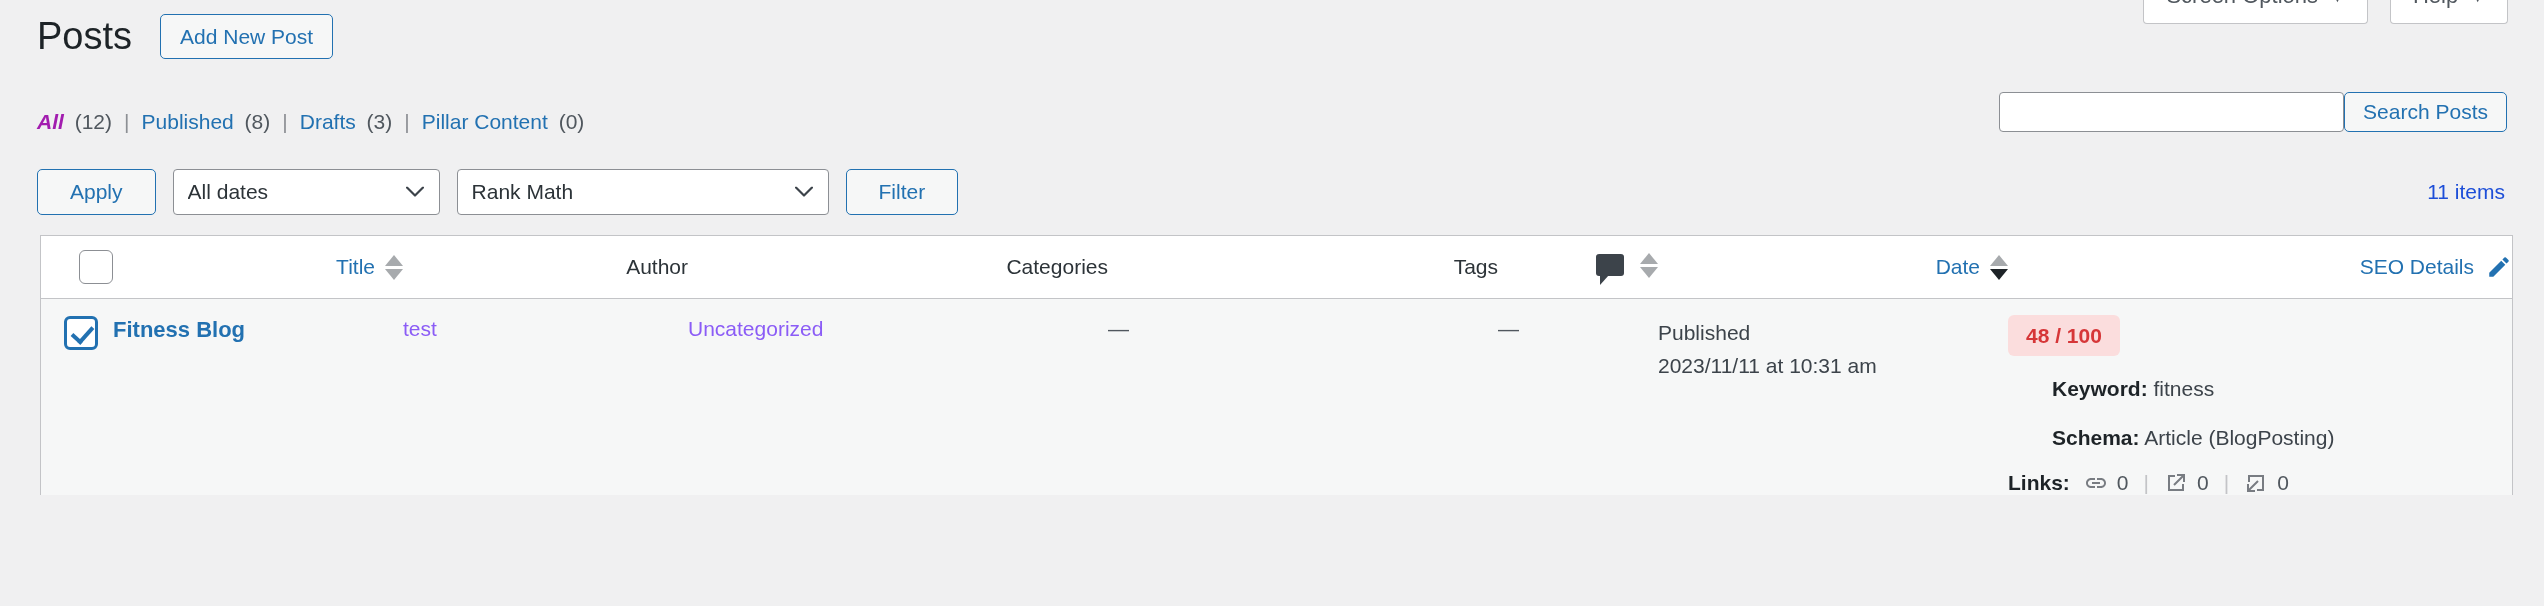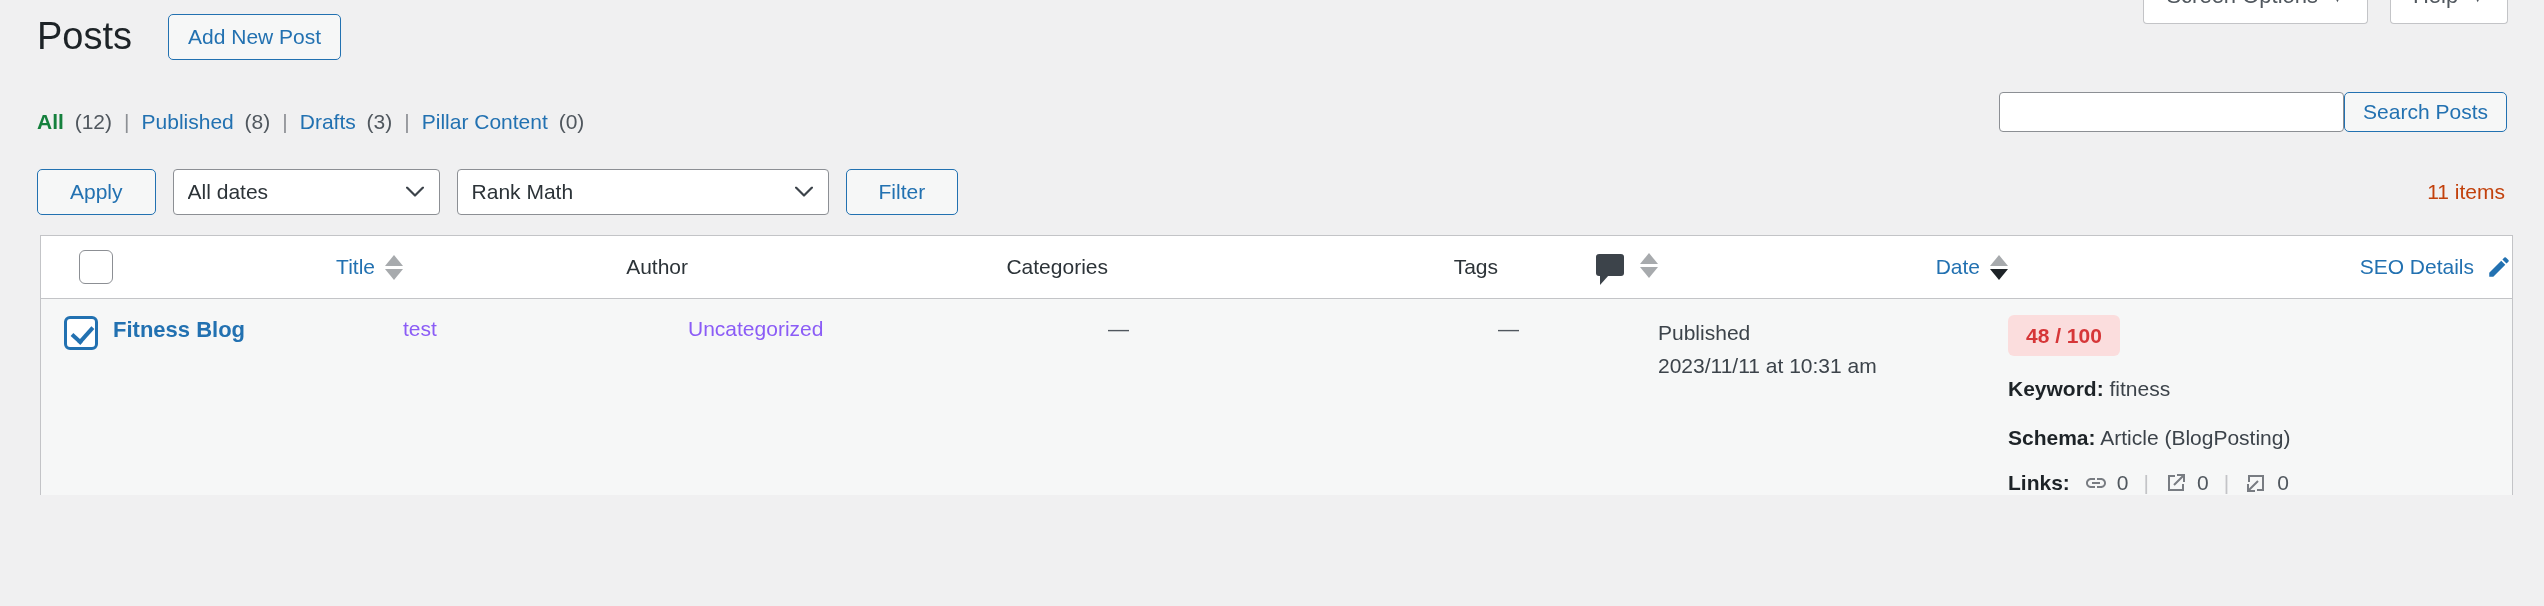--- a/index.html
+++ b/index.html
@@ -29,21 +29,21 @@
     line-height:1.3;
     display:flex; align-items:center; gap:12px;
     cursor:pointer;
     white-space:nowrap;
   }
   .caret-down { font-size:15px; color:#50575e; }
 
   
   .title-row {
     position:absolute; left:37px; top:14px;
-    display:flex; align-items:flex-end; gap:36px;
+    display:flex; align-items:flex-start; gap:28px;
   }
   .page-title {
     font-size:38px;
     font-weight:400;
     color:#1d2327;
     line-height:1.2;
     margin:0;
   }
   .add-new-btn {
     background:#f6f7f7;
@@ -58,21 +58,21 @@
   }
 
   
   .subsubsub {
     position:absolute; left:37px; top:110px;
     font-size:21px;
     display:flex; align-items:center;
     white-space:nowrap;
   }
   .subsubsub a { color:#2271b1; text-decoration:none; cursor:pointer; }
-  .subsubsub .current { color:#15803d; font-weight:700; }
+  .subsubsub .current { color:#a21caf; font-weight:700;font-style:italic; }
   .subsubsub .cnt { color:#50575e; margin-left:5px; }
   .subsubsub .sep { color:#8c8f94; margin:0 12px; }
 
   
   .search-box {
     position:absolute; right:37px; top:92px;
     display:flex; align-items:stretch; gap:0;
   }
   .search-input {
     width:345px;
@@ -132,21 +132,21 @@
     font-size:21px;
     padding:8px 32px;
     cursor:pointer;
     margin-right:17px;
     white-space:nowrap;
     line-height:1.3;
   }
   .items-count {
     margin-left:auto;
     font-size:21px;
-    color:#c2410c;
+    color:#1d4ed8;
     padding-right:2px;
   }
 
   
   .wp-list-table {
     position:absolute; left:40px; top:235px; right:31px;
     border:1px solid #c3c4c7;
     border-bottom:none;
     background:#fff;
     border-radius:0;
@@ -260,21 +260,21 @@
   .score-pill {
     display:inline-block;
     background:#fbdddd;
     color:#d63638;
     font-weight:700;
     font-size:21px;
     border-radius:6px;
     padding:8px 18px;
     line-height:1.2;
   }
-  .seo-line { margin-top:18px; font-size:21px; color:#3c434a; line-height:1.45; }
+  .seo-line { margin-top:18px; font-size:21px; color:#3c434a; line-height:1.45;margin-left:44px; }
   .seo-line b { color:#1d2327; font-weight:700; }
   .links-line {
     margin-top:18px; font-size:21px;
     display:flex; align-items:center; gap:9px;
     color:#3c434a; flex-wrap:wrap;
   }
   .links-line b { color:#1d2327; font-weight:700; margin-right:5px; }
   .links-sep { color:#c3c4c7; margin:0 6px; }
   .link-count { color:#50575e; }
   .ico { display:inline-flex; align-items:center; }

